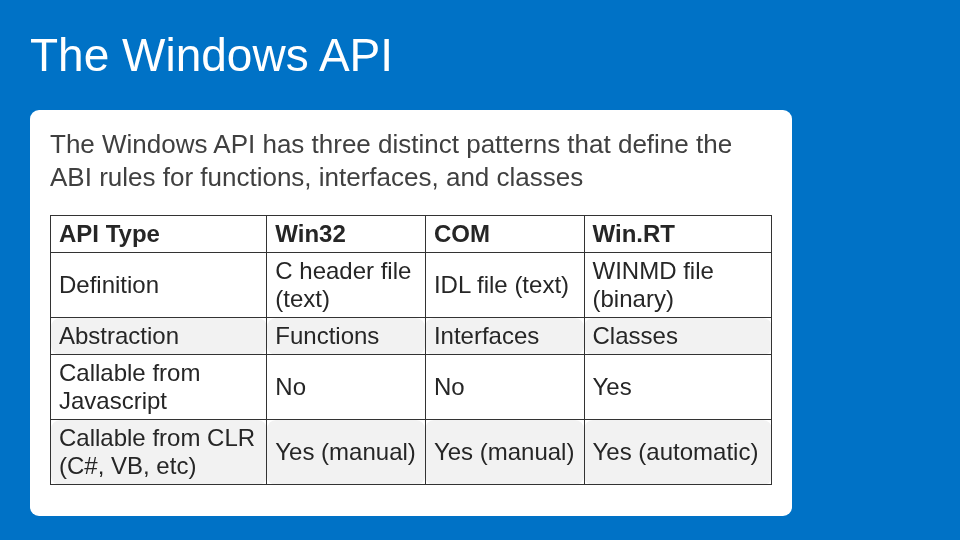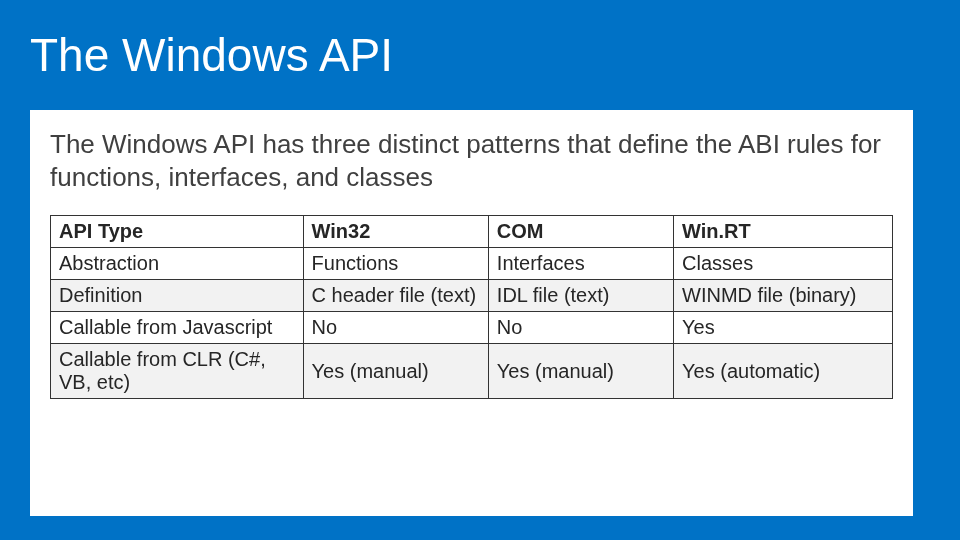--- a/index.html
+++ b/index.html
@@ -1,15 +1,15 @@
 <!DOCTYPE html>
 <html><head>
 <meta charset="utf-8">
 <style>
-  * { box-sizing: border-box; margin: 0; padding: 0; }
+  * { box-sizing: border-box; margin: 0; padding: 0; border-radius: 9px; }
   html, body { width: 960px; height: 540px; overflow: hidden; }
   body {
     background: #0072C6;
     font-family: "Segoe UI", "Segoe UI Light", Arial, sans-serif;
     color: #fff;
   }
   .slide {
     width: 960px;
     height: 540px;
     padding: 28px 30px 30px 30px;
@@ -17,21 +17,21 @@
   }
   .title {
     font-size: 46px;
     font-weight: 300;
     color: #fff;
   }
   .content {
     background: #fff;
     color: #262626;
     margin-top: 28px;
-    width: 883px;
+    width: 762px;
     height: 406px;
     padding: 18px 20px 20px 20px;
   }
   .subtitle {
     font-size: 26px;
     font-weight: 300;
     color: #404040;
     line-height: 1.25;
     margin-bottom: 22px;
   }
@@ -41,21 +41,21 @@
     table-layout: fixed;
   }
   col.c0 { width: 30%; }
   col.c1 { width: 22%; }
   col.c2 { width: 22%; }
   col.c3 { width: 26%; }
   th, td {
     border: 1px solid #333;
     padding: 4px 8px;
     text-align: left;
-    font-size: 20px;
+    font-size: 24px;
     font-weight: 400;
     color: #262626;
     vertical-align: middle;
     height: 30px;
   }
   th {
     font-weight: 700;
     background: #fff;
   }
   tbody tr:nth-child(even) td { background: #f2f2f2; }
@@ -80,30 +80,30 @@
       <thead>
         <tr>
           <th>API Type</th>
           <th>Win32</th>
           <th>COM</th>
           <th>Win.RT</th>
         </tr>
       </thead>
       <tbody>
         <tr>
+          <td>Definition</td>
+          <td>C header file (text)</td>
+          <td>IDL file (text)</td>
+          <td>WINMD file (binary)</td>
+        </tr>
+        <tr>
           <td>Abstraction</td>
           <td>Functions</td>
           <td>Interfaces</td>
           <td>Classes</td>
-        </tr>
-        <tr>
-          <td>Definition</td>
-          <td>C header file (text)</td>
-          <td>IDL file (text)</td>
-          <td>WINMD file (binary)</td>
         </tr>
         <tr>
           <td>Callable from Javascript</td>
           <td>No</td>
           <td>No</td>
           <td>Yes</td>
         </tr>
         <tr>
           <td>Callable from CLR (C#, VB, etc)</td>
           <td>Yes (manual)</td>

